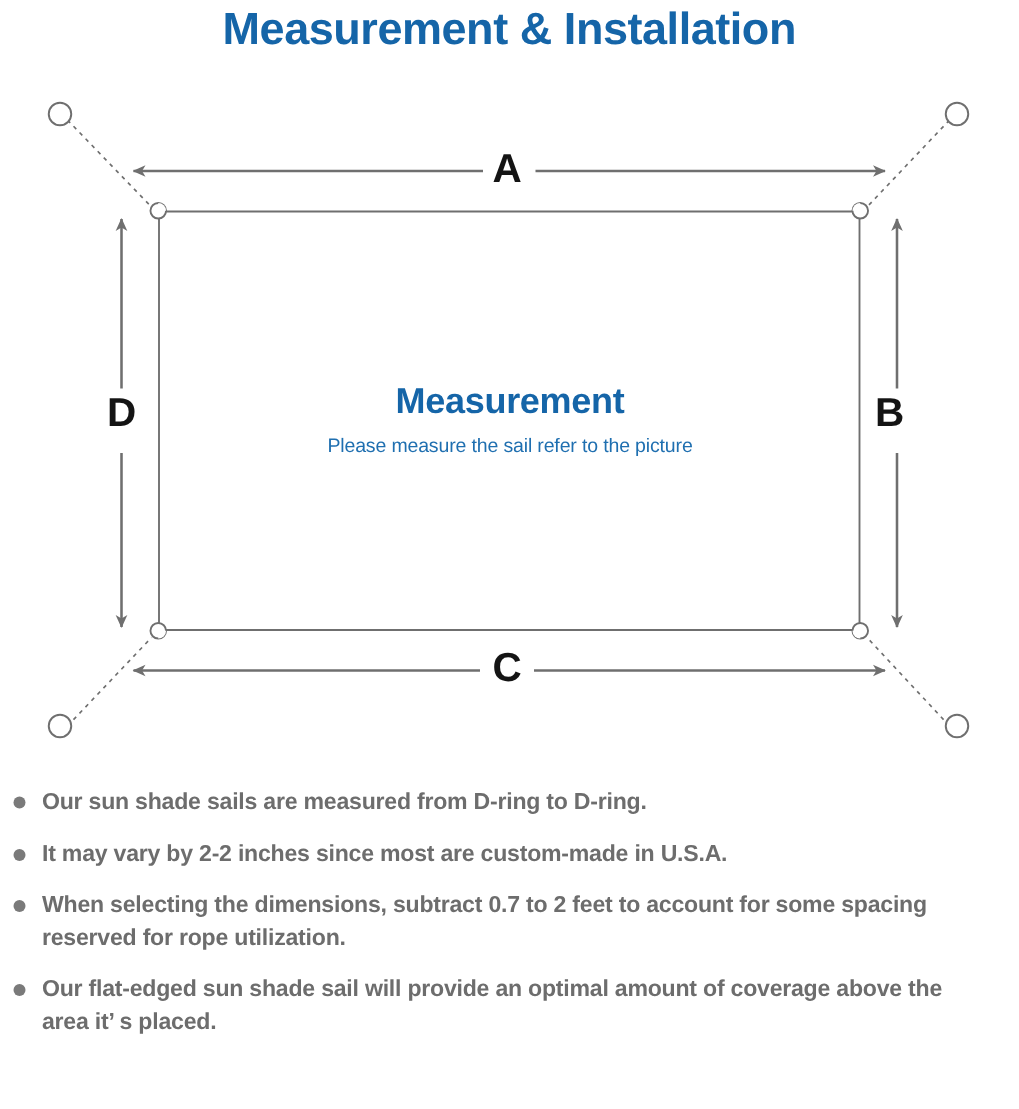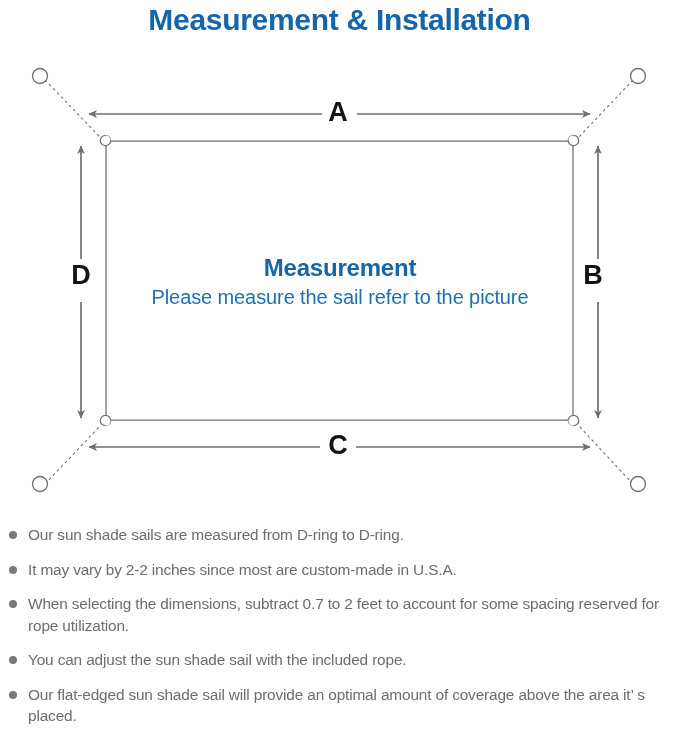--- a/index.html
+++ b/index.html
@@ -24,21 +24,21 @@
   .svg-diagram{position:absolute;left:0;top:0;}
 
   .center-block{
     position:absolute;left:145px;top:195px;width:390px;text-align:center;margin-top:14px;
   }
   .center-title{
     font-size:24px;font-weight:bold;color:#1565a8;line-height:30px;
     letter-spacing:-0.2px;
   }
   .center-sub{
-    font-size:20px;color:#1f6fb0;line-height:20px;margin-top:4px;
+    font-size:13px;color:#1f6fb0;line-height:20px;margin-top:4px;
     letter-spacing:-0.1px;
   }
 
   .dim-label{
     position:absolute;font-size:27px;font-weight:bold;color:#141414;
     font-family:"Liberation Sans", sans-serif;line-height:27px;
     text-align:center;
   }
   #lbl-A{left:310px;top:55px;width:56px;}
   #lbl-C{left:310px;top:388px;width:56px;}
@@ -49,21 +49,21 @@
   .notes{position:absolute;left:0;top:524px;width:679px;}
   .note{
     position:relative;padding-left:28px;margin-bottom:13px;
     font-size:15.4px;line-height:21.5px;color:#6d6d6d;
     letter-spacing:-0.15px;
   }
   .note .bullet{
     position:absolute;left:9px;top:7px;width:8px;height:8px;
     border-radius:50%;background:#7a7a7a;
   }
-  .note-text{display:block;padding-right:17px;}
+  .note-text{display:block;padding-right:17px;font-weight:bold;}
 </style>
 </head>
 <body>
 
 <div id="page">
 
   <div class="title">Measurement &amp; Installation</div>
 
   <div class="diagram">
 
@@ -139,21 +139,17 @@
     <div class="note">
       <span class="bullet"></span>
       <span class="note-text">It may vary by 2-2 inches since most are custom-made in U.S.A.</span>
     </div>
     <div class="note">
       <span class="bullet"></span>
       <span class="note-text">When selecting the dimensions, subtract 0.7 to 2 feet to account for some spacing reserved for rope utilization.</span>
     </div>
     <div class="note">
       <span class="bullet"></span>
-      <span class="note-text">You can adjust the sun shade sail with the included rope.</span>
-    </div>
-    <div class="note">
-      <span class="bullet"></span>
       <span class="note-text">Our flat-edged sun shade sail will provide an optimal amount of coverage above the area it’ s placed.</span>
     </div>
   </div>
 
 </div>
 
 </body></html>

